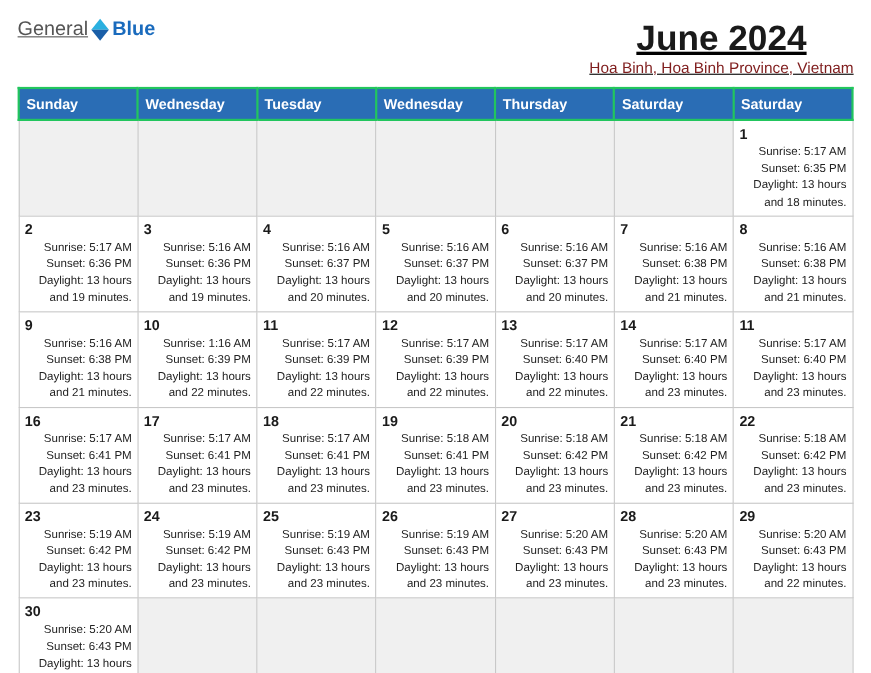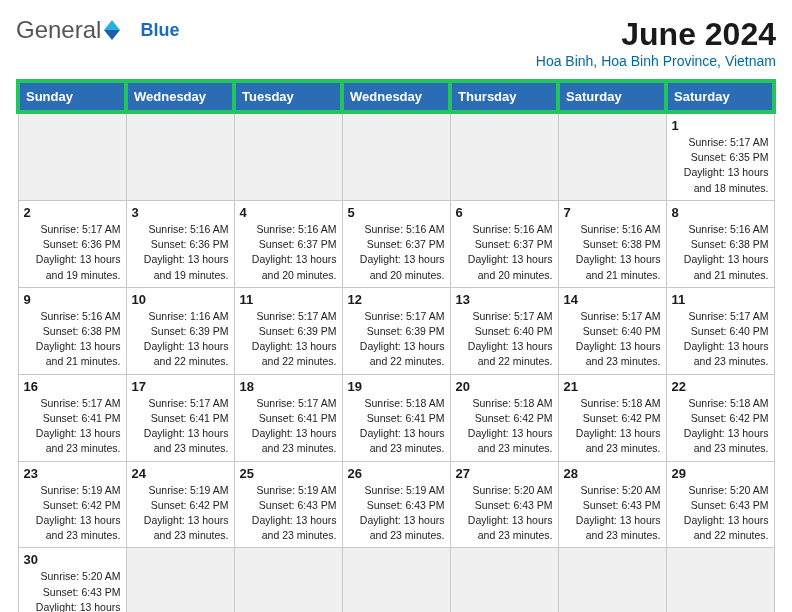--- a/index.html
+++ b/index.html
@@ -10,44 +10,45 @@
       min-height: 612px;
       padding: 16px;
     }
     .header-area {
       display: flex;
       justify-content: space-between;
       align-items: flex-start;
       margin-bottom: 8px;
     }
     .title-block {
-      text-align: right;
+      text-align: center;
+      text-decoration: underline;
     }
     .month-year {
       font-size: 32px;
       font-weight: bold;
       color: #1a1a1a;
     }
     .location {
       font-size: 14px;
-      color: #0369a1;
+      color: #7f1d1d;
     }
     .calendar-table {
       width: 100%;
       border-collapse: collapse;
       font-size: 11px;
     }
     .calendar-table th {
       background-color: #2a6db5;
       color: #fff;
       text-align: left;
       padding: 6px 6px;
       font-size: 13px;
       font-weight: bold;
-      border: 4px solid #22c55e;
+      border: 2px solid #22c55e;
     }
     .calendar-table td {
       border: 1px solid #c8c8c8;
       vertical-align: top;
       padding: 4px 5px;
       width: calc(100% / 7);
       min-height: 70px;
       background: #fff;
     }
     .calendar-table td.empty {
@@ -87,22 +88,22 @@
   </div>
   <div class="title-block">
     <div class="month-year">June 2024</div>
     <div class="location">Hoa Binh, Hoa Binh Province, Vietnam</div>
   </div>
 </div>
 
 <style>
   .header-area { margin-bottom: 10px; }
   .real-logo { display:flex; align-items:center; gap:2px; }
-  .real-logo .gen { font-size:24px; color:#555; font-family:Arial; }
-  .real-logo .blu { font-size:18px; color:#1a6bbd; font-weight:bold; font-family:Arial;margin-left:17px; }
+  .real-logo .gen { font-size:18px; color:#555; font-family:Arial;text-decoration:underline; }
+  .real-logo .blu { font-size:18px; color:#1a6bbd; font-weight:bold; font-family:Arial; }
 </style>
 
 <table class="calendar-table">
   <thead>
     <tr id="header-row">
         <th>Sunday</th>
         <th>Wednesday</th>
         <th>Tuesday</th>
         <th>Wednesday</th>
         <th>Thursday</th>

